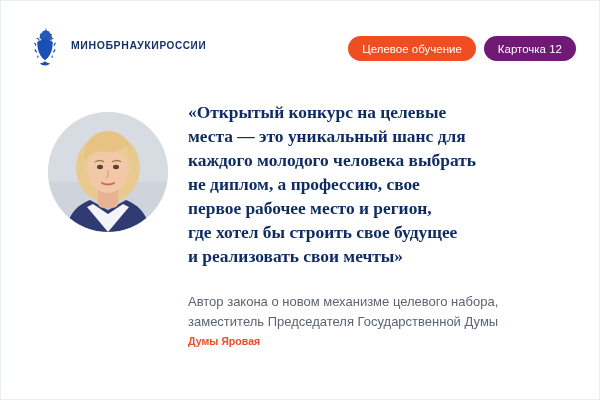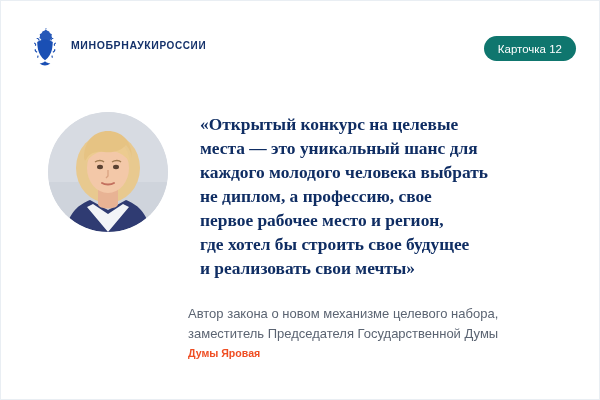--- a/index.html
+++ b/index.html
@@ -79,21 +79,21 @@
     border-radius: 13px;
     height: 25px;
     display: flex;
     align-items: center;
     padding: 0 14px;
     font-size: 11.5px;
     color: #ffffff;
     white-space: nowrap;
   }
   .tag-orange { background: #ef4e23; }
-  .tag-blue { background: #0f766e; }
+  .tag-blue { background: #701a75; }
 
   
   .portrait {
     position: absolute;
     left: 48px;
     top: 112px;
     width: 120px;
     height: 120px;
     border-radius: 50%;
     overflow: hidden;
@@ -107,21 +107,21 @@
     left: 188px;
     top: 100px;
     width: 382px;
   }
   .quote {
     font-family: "Liberation Serif", serif;
     font-size: 17.4px;
     line-height: 1.38;
     color: #0f2d63;
     font-weight: bold;
-    margin: 12px;
+    margin: 0;
     white-space: pre-line;
   }
   .attr {
     margin-top: 24px;
     font-size: 13px;
     line-height: 1.5;
     color: #5b6472;
     white-space: pre-line;
   }
   .author {
@@ -157,20 +157,21 @@
           </g>
         </svg>
       </span>
       <span class="logo-text">
         <span class="logo-line1">МИНОБРНАУКИ</span>
         <span class="logo-line2">РОССИИ</span>
       </span>
     </div>
 
     <div class="tags">
+      <span class="tag tag-orange">Целевое обучение</span>
       <span class="tag tag-blue">Карточка 12</span>
     </div>
   </div>
 
   <div class="portrait">
     <svg width="120" height="120" viewBox="0 0 120 120" xmlns="http://www.w3.org/2000/svg">
       <defs>
         <clipPath id="circ">
             <circle cx="60" cy="60" r="60"></circle>
           </clipPath>

